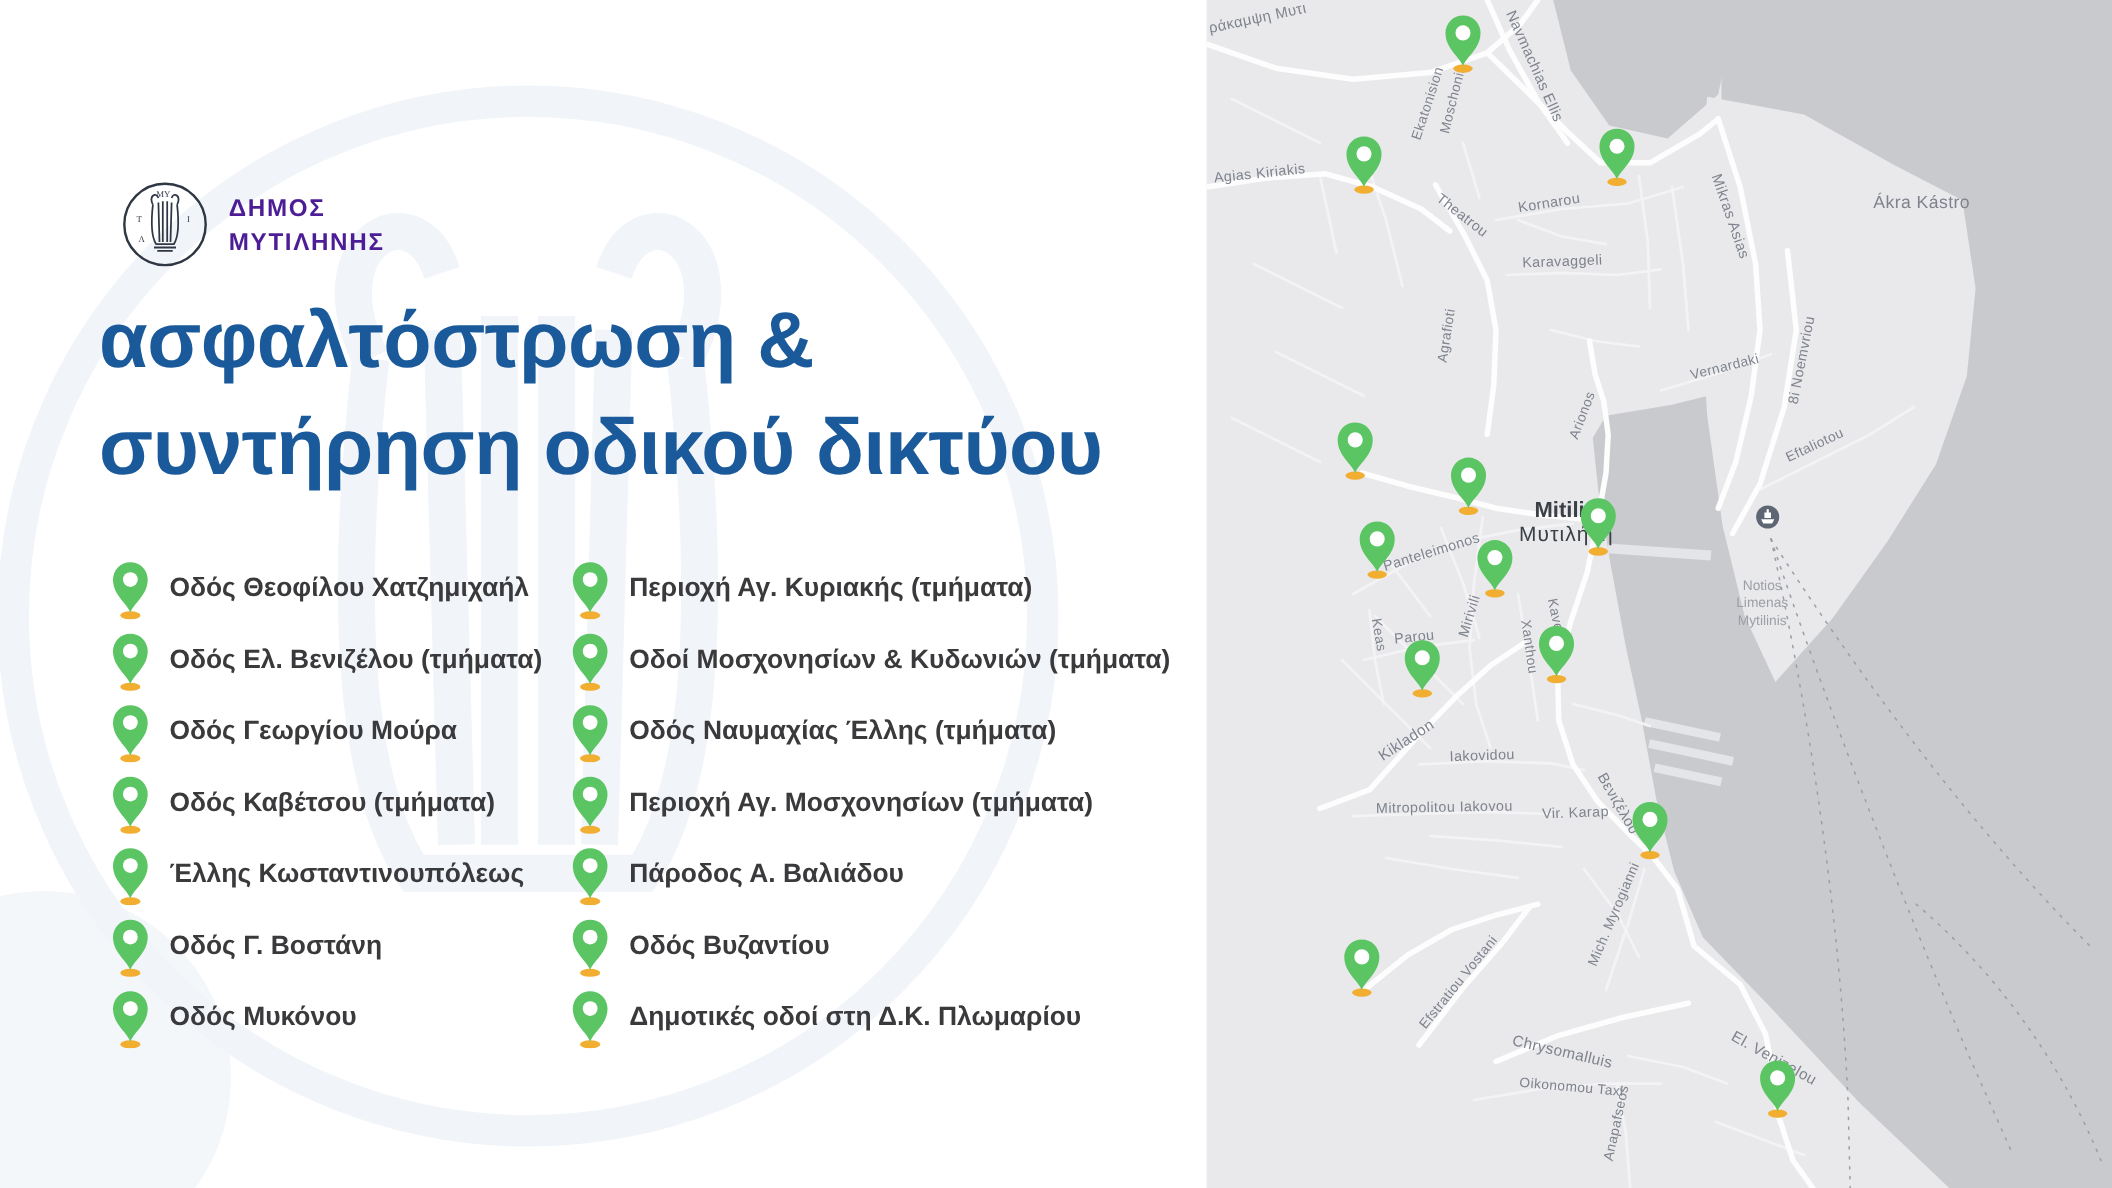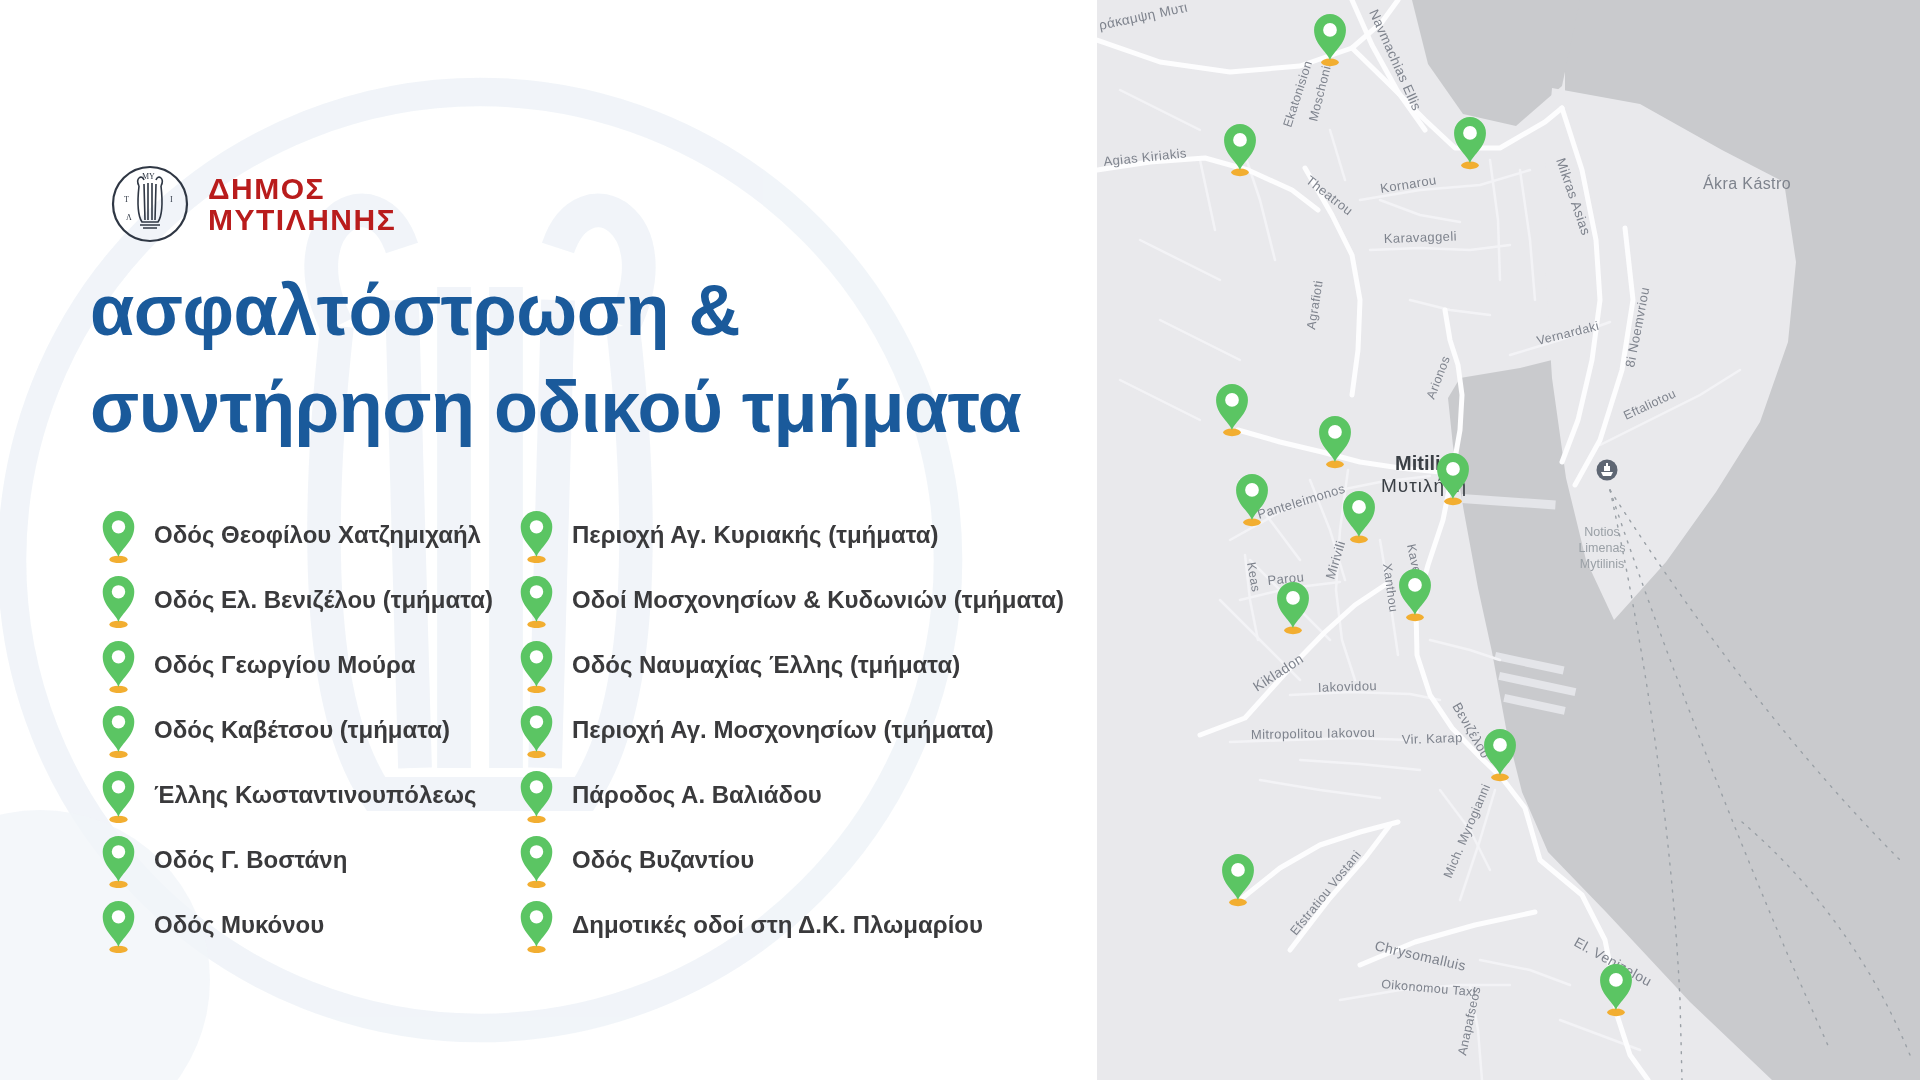--- a/index.html
+++ b/index.html
@@ -2,21 +2,21 @@
 <html><head>
 <meta charset="utf-8">
 <style>
   html,body{margin:0;padding:0;background:#ffffff;}
   .slide{position:relative;width:1920px;height:1080px;overflow:hidden;background:#ffffff;
          font-family:"Liberation Sans",sans-serif;}
   .left-panel{position:absolute;left:0;top:0;width:1326px;height:1080px;overflow:hidden;background:#ffffff;}
   .watermark{position:absolute;left:0;top:0;width:1097px;height:1080px;pointer-events:none;}
   .brand{position:absolute;left:108px;top:160px;display:flex;align-items:center;}
   .brand .logo{width:84px;height:88px;flex:0 0 auto;}
-  .brand-text{margin-left:16px;font-weight:bold;font-size:30px;letter-spacing:1.5px;color:#b91c1c;line-height:31px;}
+  .brand-text{margin-left:16px;font-weight:bold;font-size:22px;letter-spacing:1.5px;color:#4c1d95;line-height:31px;}
   .title{position:absolute;left:90px;top:262px;margin:0;font-size:72px;line-height:97px;font-weight:bold;color:#1a5a9b;letter-spacing:-0.5px;}
   .street-col{position:absolute;top:502px;margin:0;padding:0;list-style:none;}
   #col1{left:100px;}
   #col2{left:518px;}
   .street-item{display:flex;align-items:center;height:65px;}
   .street-item svg{width:37px;height:56px;flex:0 0 auto;margin-right:17px;}
   .street-name{font-size:24px;font-weight:bold;color:#3a3a3c;white-space:nowrap;}
   .map-panel{position:absolute;left:1097px;top:0;width:823px;height:1080px;background:#e9e9ec;}
   .map-panel svg{display:block;}
   text.mlabel{fill:#7e838d;letter-spacing:0.4px;}
@@ -56,21 +56,21 @@
         </g>
       </svg>
       <div class="brand-text">
         <div>ΔΗΜΟΣ</div>
         <div>ΜΥΤΙΛΗΝΗΣ</div>
       </div>
     </div>
 
     <h1 class="title">
       <span>ασφαλτόστρωση &amp;</span><br>
-      <span>συντήρηση οδικού τμήματα</span>
+      <span>συντήρηση οδικού δικτύου</span>
     </h1>
 
     <ul class="street-col" id="col1">
         <li class="street-item">
           <svg viewBox="-18 -49 36 55">
             <ellipse cx="0" cy="2.5" rx="9" ry="3.6" fill="#f2ae31"></ellipse>
             <path d="M0,0 C-3.2,-8.6 -15.5,-15.5 -15.5,-29.5 A15.5,15.5 0 1 1 15.5,-29.5 C15.5,-15.5 3.2,-8.6 0,0 Z" fill="#5bc563"></path>
             <circle cx="0" cy="-29.5" r="6.6" fill="#ffffff"></circle>
           </svg>
           <span class="street-name">Οδός Θεοφίλου Χατζημιχαήλ</span>

